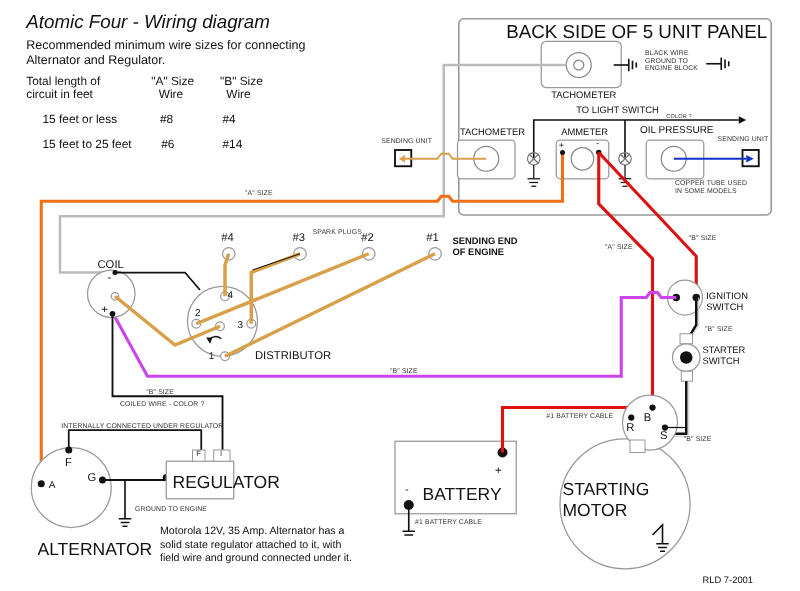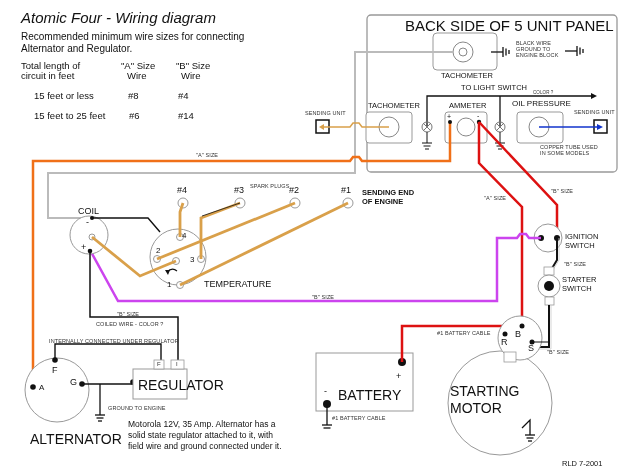--- a/index.html
+++ b/index.html
@@ -236,21 +236,21 @@
 <div class="t tiny" style="left:250px;top:184px">SPARK PLUGS</div>
 <div class="t lbl" style="left:177px;top:186px">#4</div>
 <div class="t lbl" style="left:234px;top:186px">#3</div>
 <div class="t lbl" style="left:289px;top:186px">#2</div>
 <div class="t lbl" style="left:341px;top:186px">#1</div>
 <div class="t" style="left:362px;top:189px;font-size:7.5px;font-weight:bold">SENDING END</div>
 <div class="t" style="left:362px;top:198px;font-size:7.5px;font-weight:bold">OF ENGINE</div>
 <div class="t lbl" style="left:78px;top:207px">COIL</div>
 <div class="t lbl" style="left:86px;top:218px">-</div>
 <div class="t lbl" style="left:81px;top:243px">+</div>
-<div class="t lbl" style="left:204px;top:280px">TEMPERATURE</div>
+<div class="t lbl" style="left:204px;top:280px">DISTRIBUTOR</div>
 <div class="t small" style="left:182px;top:232px">4</div>
 <div class="t small" style="left:156px;top:247px">2</div>
 <div class="t small" style="left:190px;top:256px">3</div>
 <div class="t small" style="left:167px;top:281px">1</div>
 <div class="t" style="left:565px;top:233px;font-size:7.5px">IGNITION</div>
 <div class="t" style="left:565px;top:242px;font-size:7.5px">SWITCH</div>
 <div class="t" style="left:562px;top:276px;font-size:7.5px">STARTER</div>
 <div class="t" style="left:562px;top:285px;font-size:7.5px">SWITCH</div>
 
 <div class="t big2" style="left:30px;top:432px">ALTERNATOR</div>

